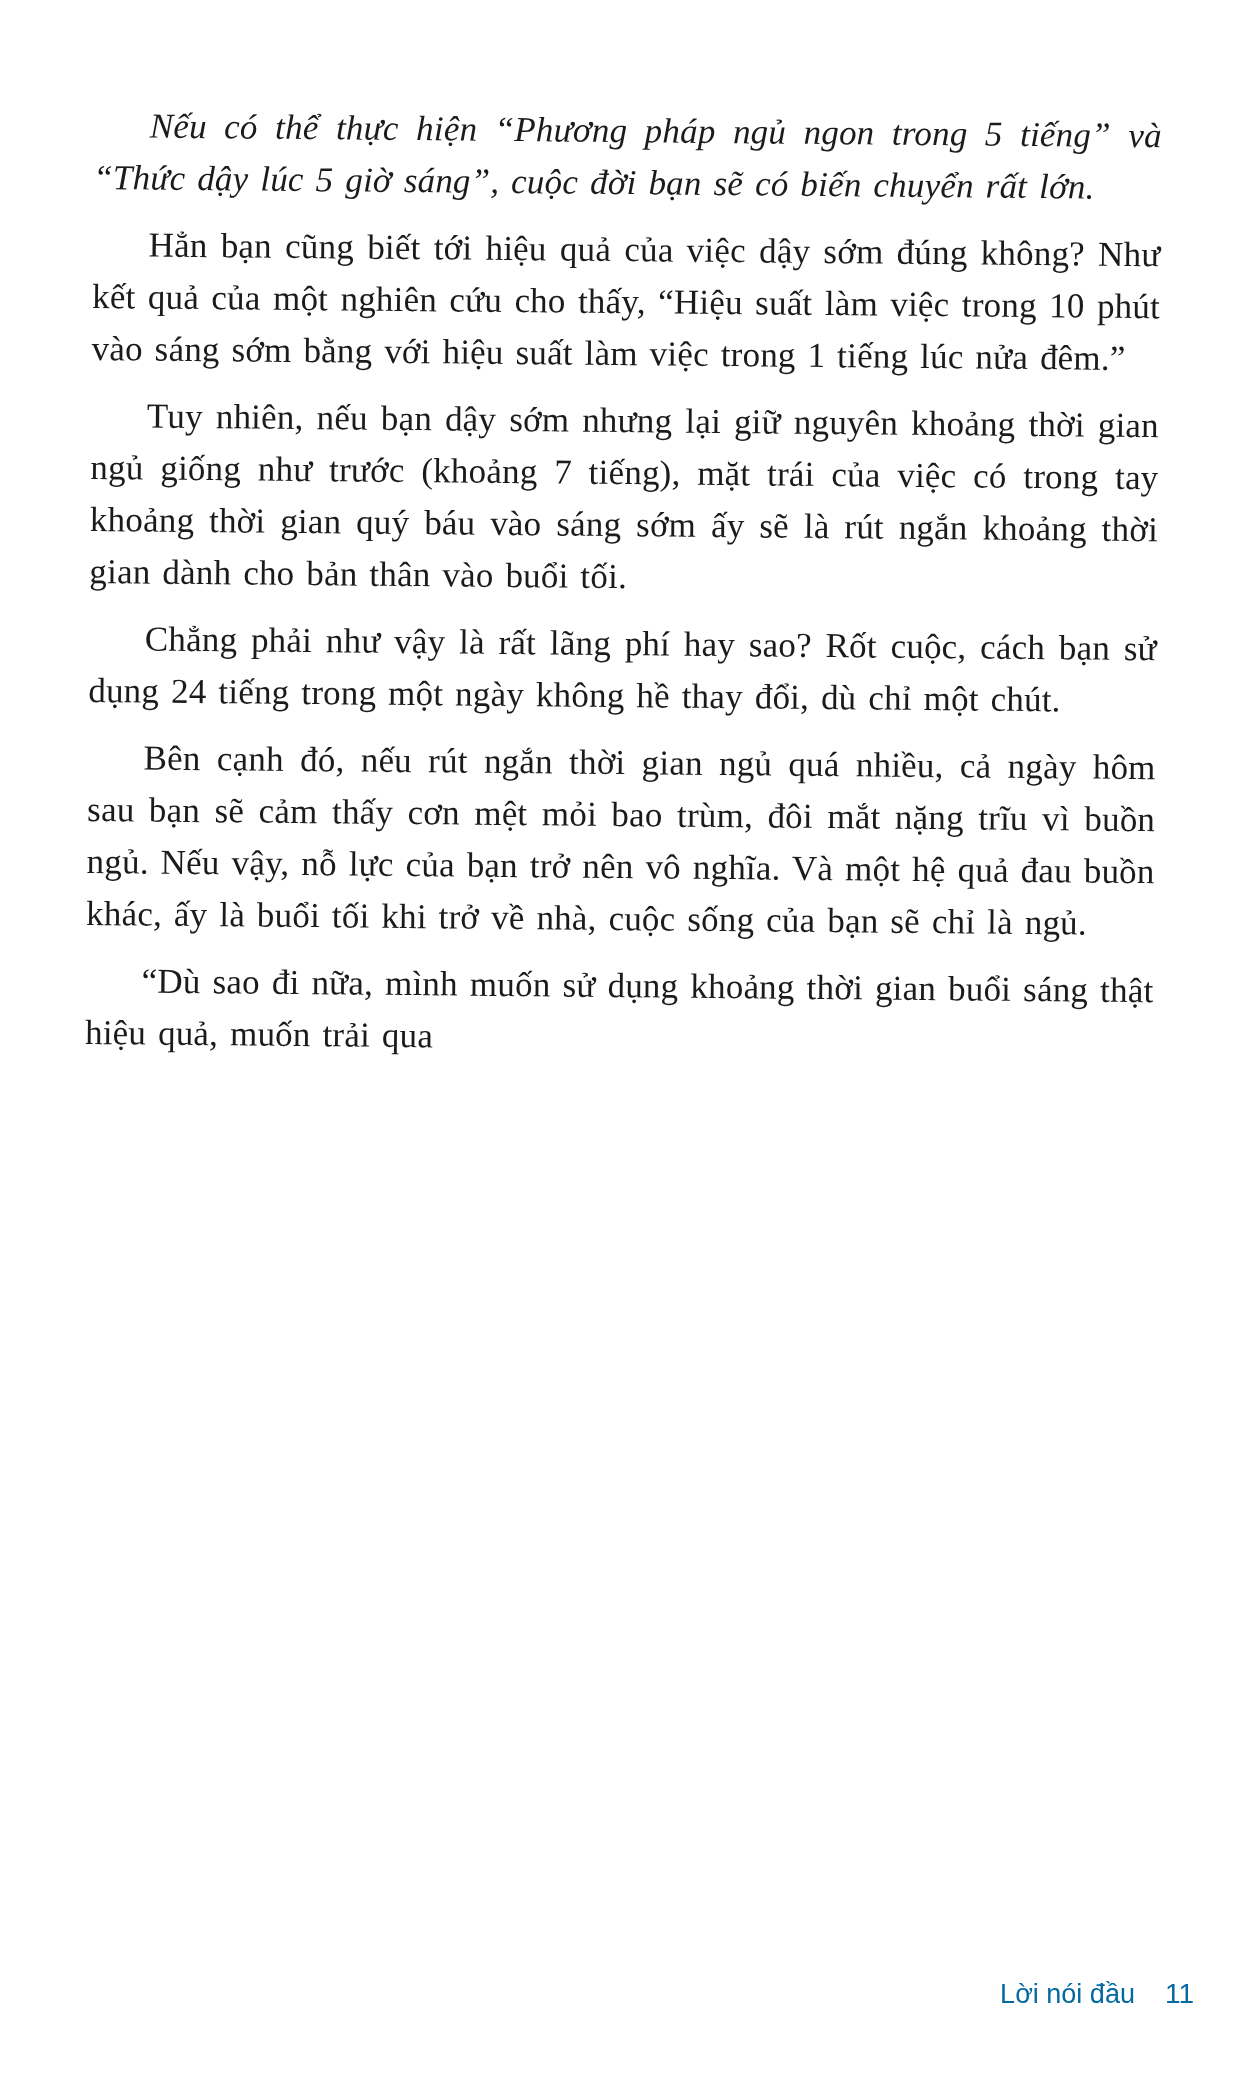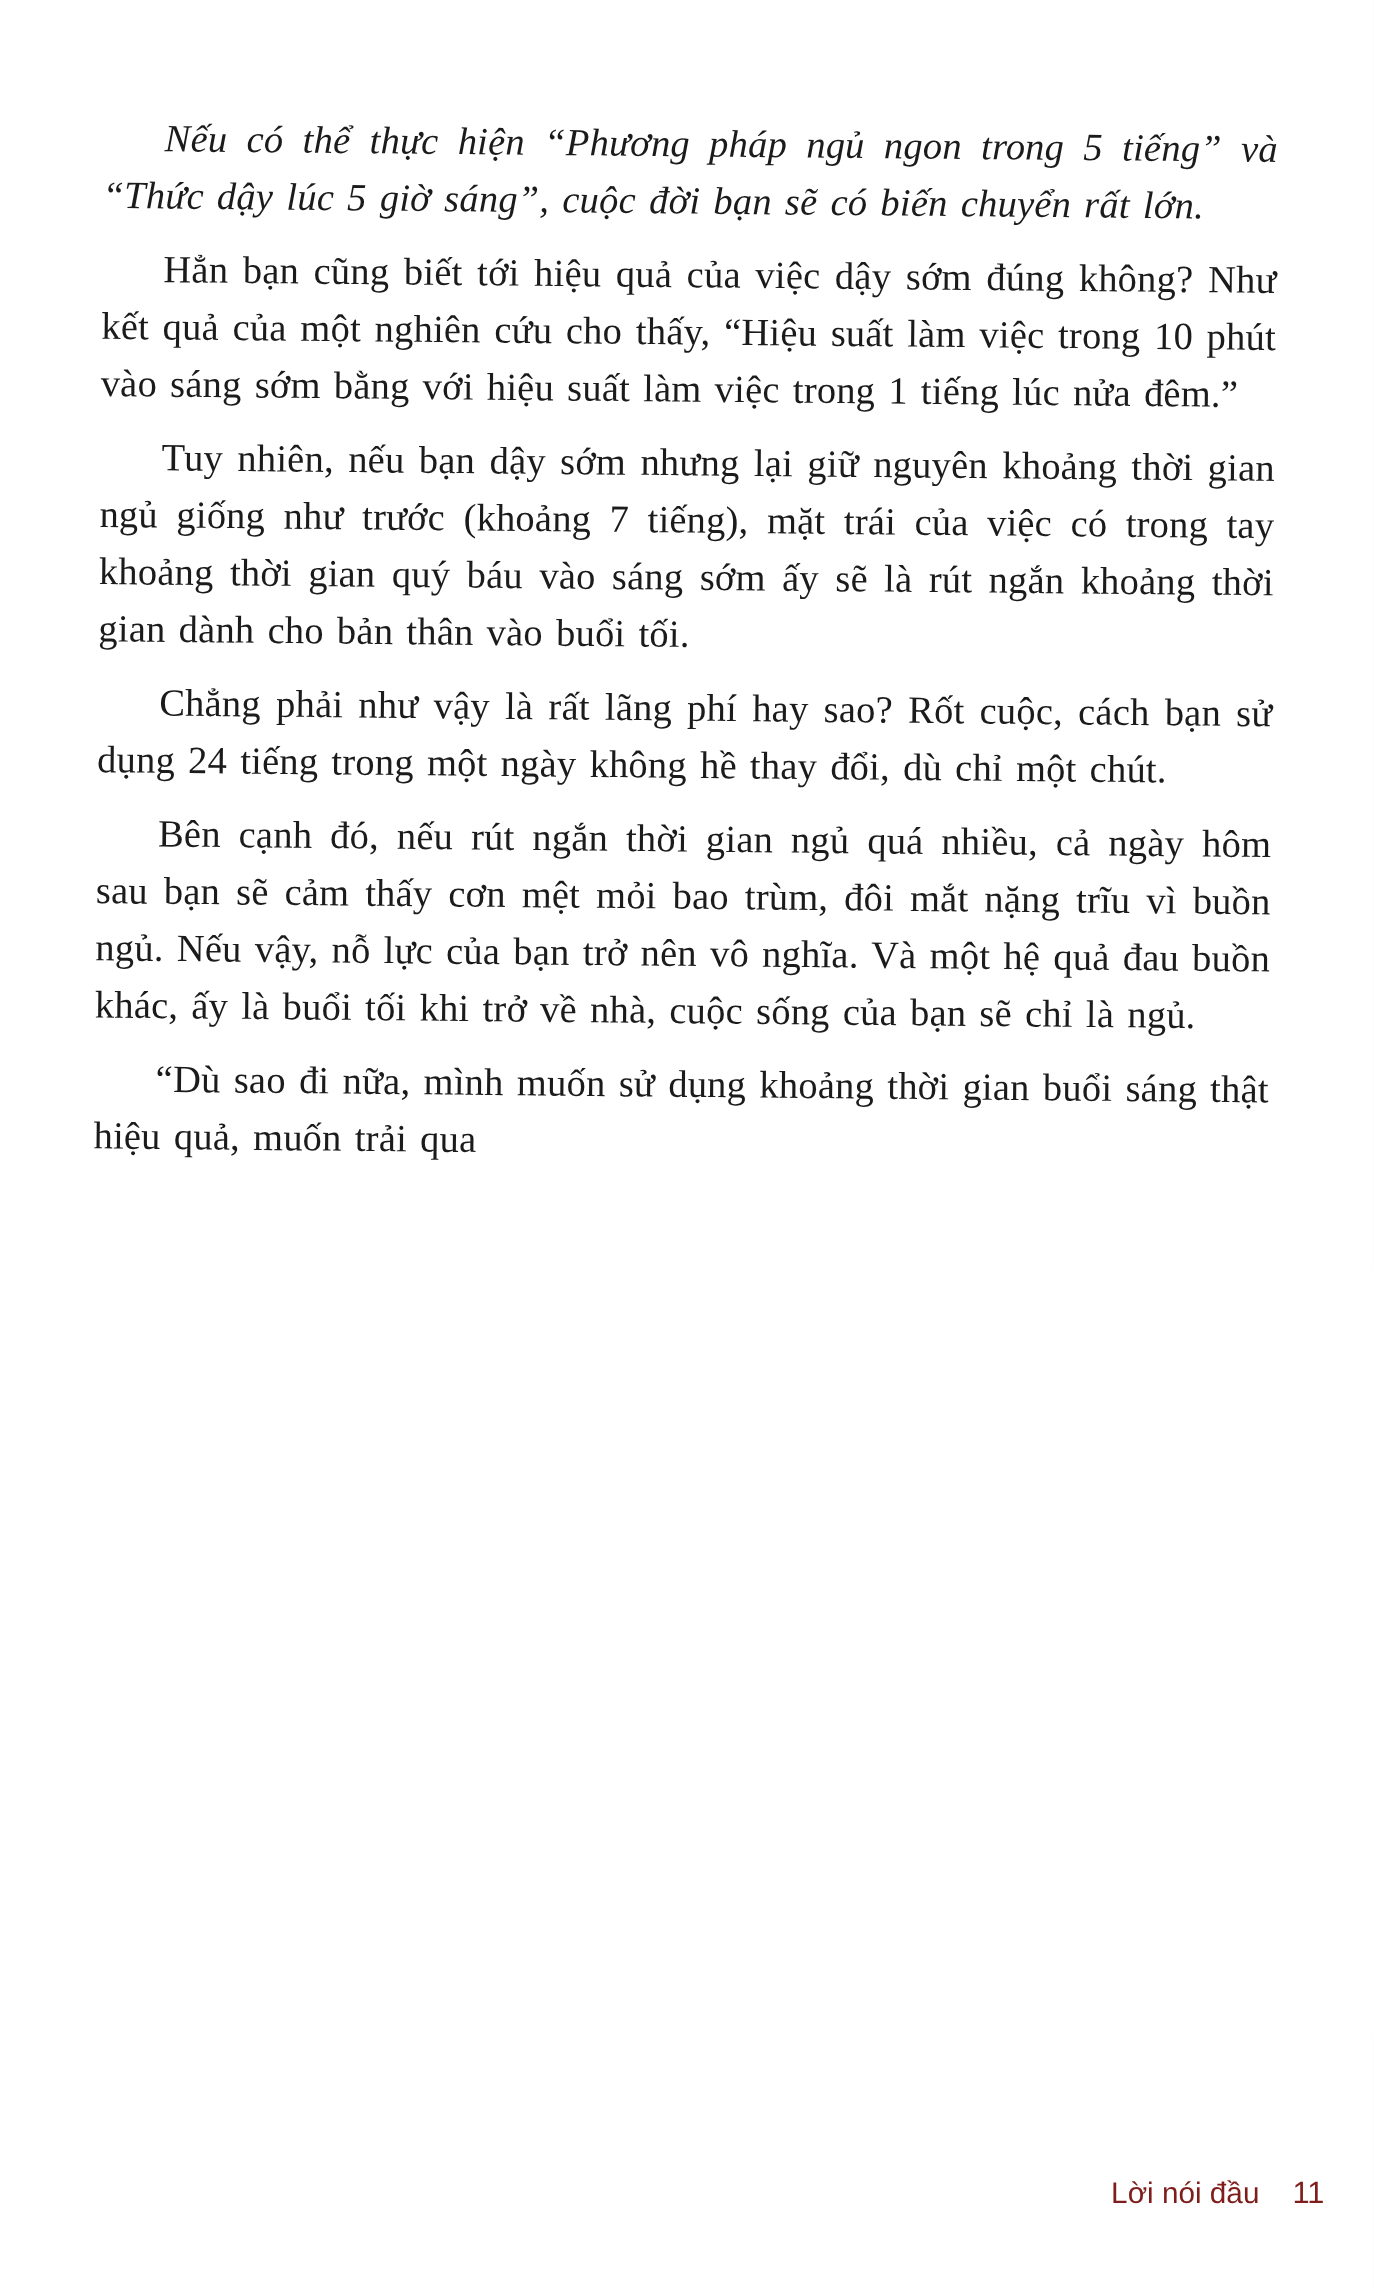--- a/index.html
+++ b/index.html
@@ -33,28 +33,28 @@
     text-indent: 56px;
     margin: 0 0 15px 0;
     letter-spacing: 0.2px;
     word-spacing: 3px;
   }
   .para.italic {
     font-style: italic;
   }
   .footer {
     position: absolute;
-    right: 92px;
+    right: 102px;
     top: 1978px;
     display: flex;
     align-items: baseline;
     gap: 30px;
     font-family: "Liberation Sans", "DejaVu Sans", sans-serif;
     font-size: 27px;
-    color: #7f1d1d;
+    color: #0369a1;
   }
   .footer .footer-page {
     font-size: 28px;
     text-align: right;
   }
 </style>
 </head>
 <body>
 
 <div class="page">

